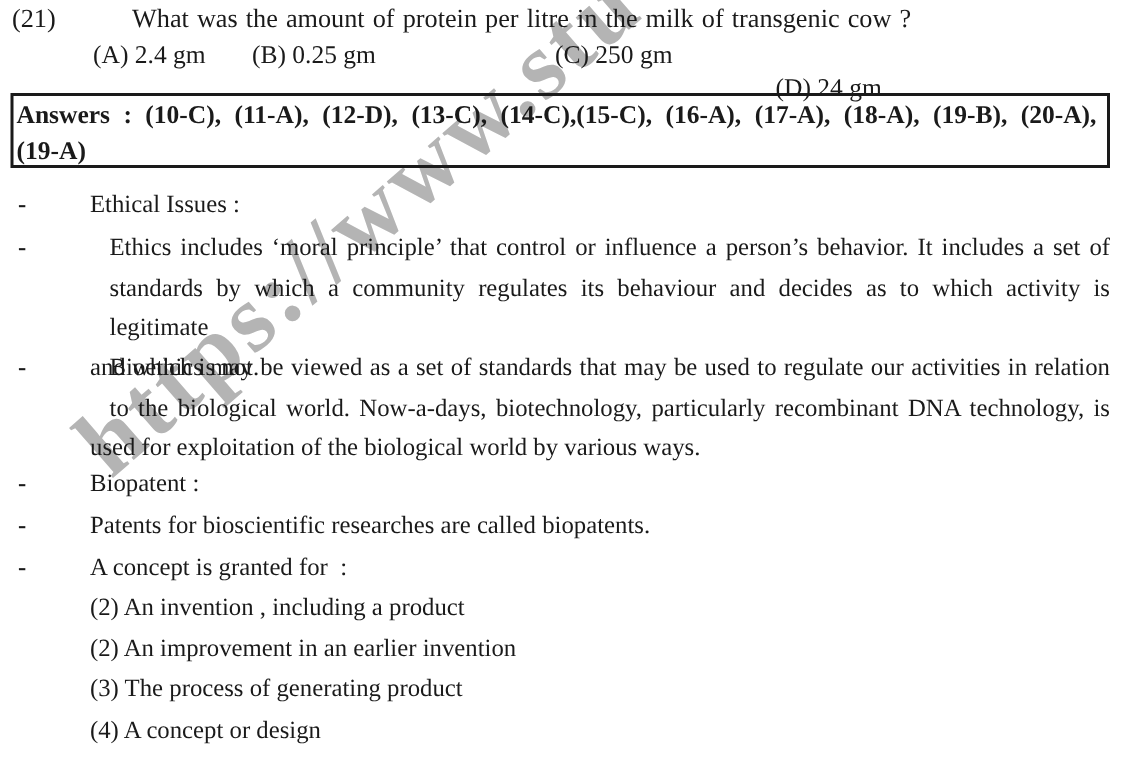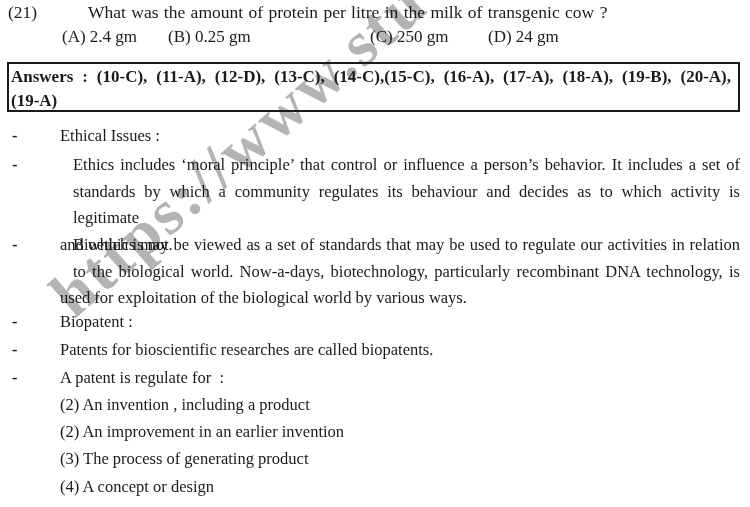--- a/index.html
+++ b/index.html
@@ -16,21 +16,21 @@
   }
   .content{position:absolute;left:0;top:0;width:750px;height:447px;z-index:1;}
 
   .q-num{position:absolute;left:8px;top:0;font-size:17.5px;line-height:24px;}
   .q-text{position:absolute;left:62px;top:0;font-size:17.5px;line-height:24px;word-spacing:1px;margin-left:26px;}
 
   .opt{position:absolute;top:25px;font-size:17px;line-height:24px;}
   .opt-a{left:62px;}
   .opt-b{left:168px;}
   .opt-c{left:370px;}
-  .opt-d{left:488px;}
+  .opt-d{left:517px;margin-top:22px;}
 
   .answers-box{
     position:absolute;left:7px;top:62px;width:733px;height:50px;box-sizing:border-box;
     border:2px solid #1a1a1a;padding:1px 7px 0 2px;
     font-weight:bold;font-size:17px;line-height:23.5px;
   }
   .answers-box .jl{text-align:justify;text-align-last:justify;}
 
   .note{position:absolute;left:0;width:750px;font-size:16.5px;line-height:26.5px;}
   .note .dash{position:absolute;left:12px;top:0;font-weight:bold;}
@@ -99,21 +99,21 @@
     <div class="note n4">
       <span class="dash">-</span>
       <div class="body">
         <div class="line plain">Patents for bioscientific researches are called biopatents.</div>
       </div>
     </div>
 
     <div class="note n5">
       <span class="dash">-</span>
       <div class="body">
-        <div class="line plain">A patent is regulate for  :</div>
+        <div class="line plain">A concept is granted for  :</div>
       </div>
     </div>
 
     <div class="note n6">
       <div class="body">
         <div class="line plain">(2) An invention , including a product</div>
       </div>
     </div>
 
     <div class="note n7">

